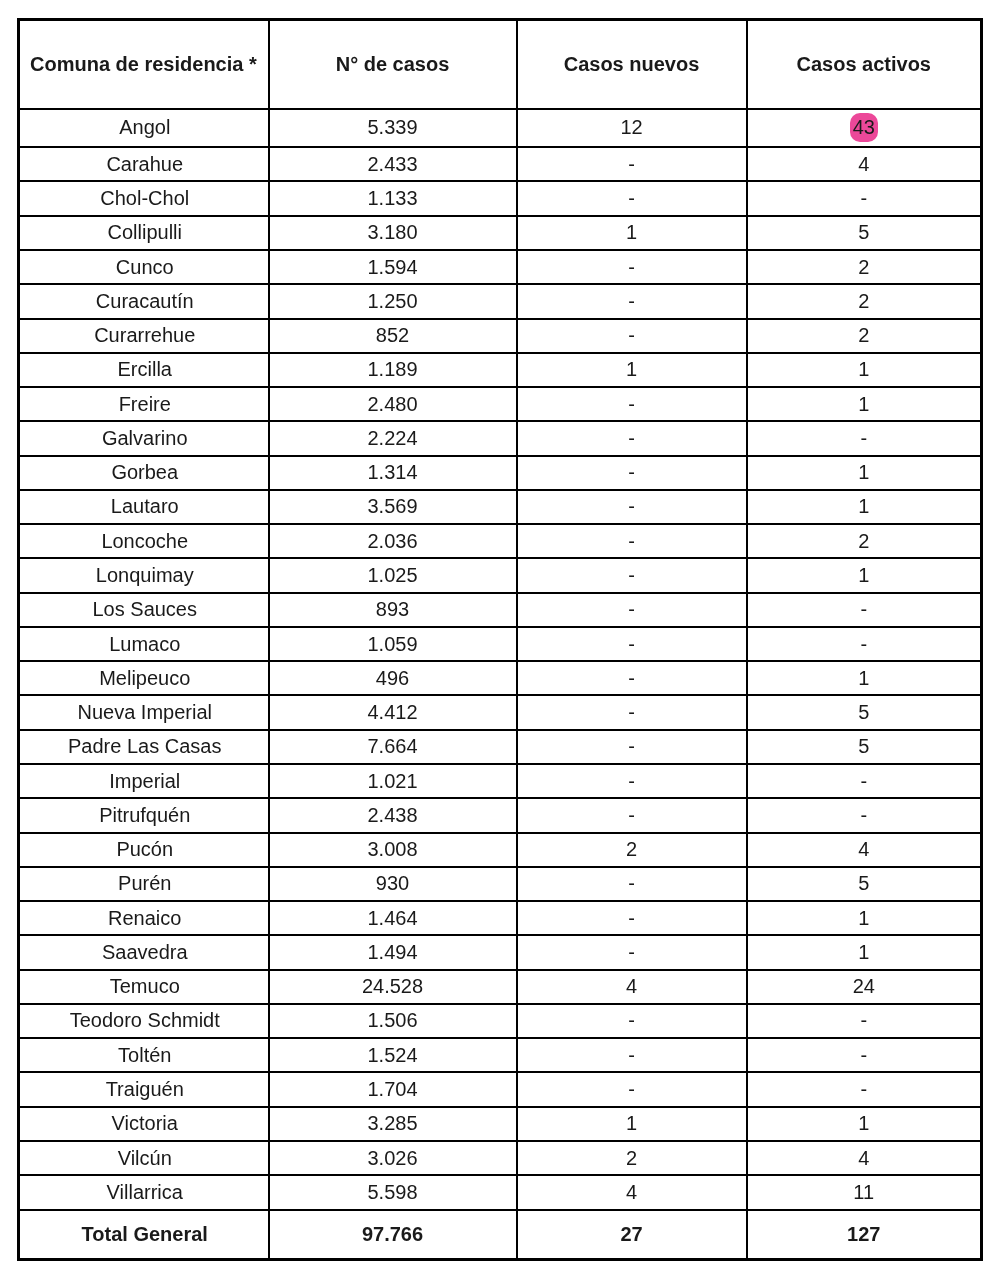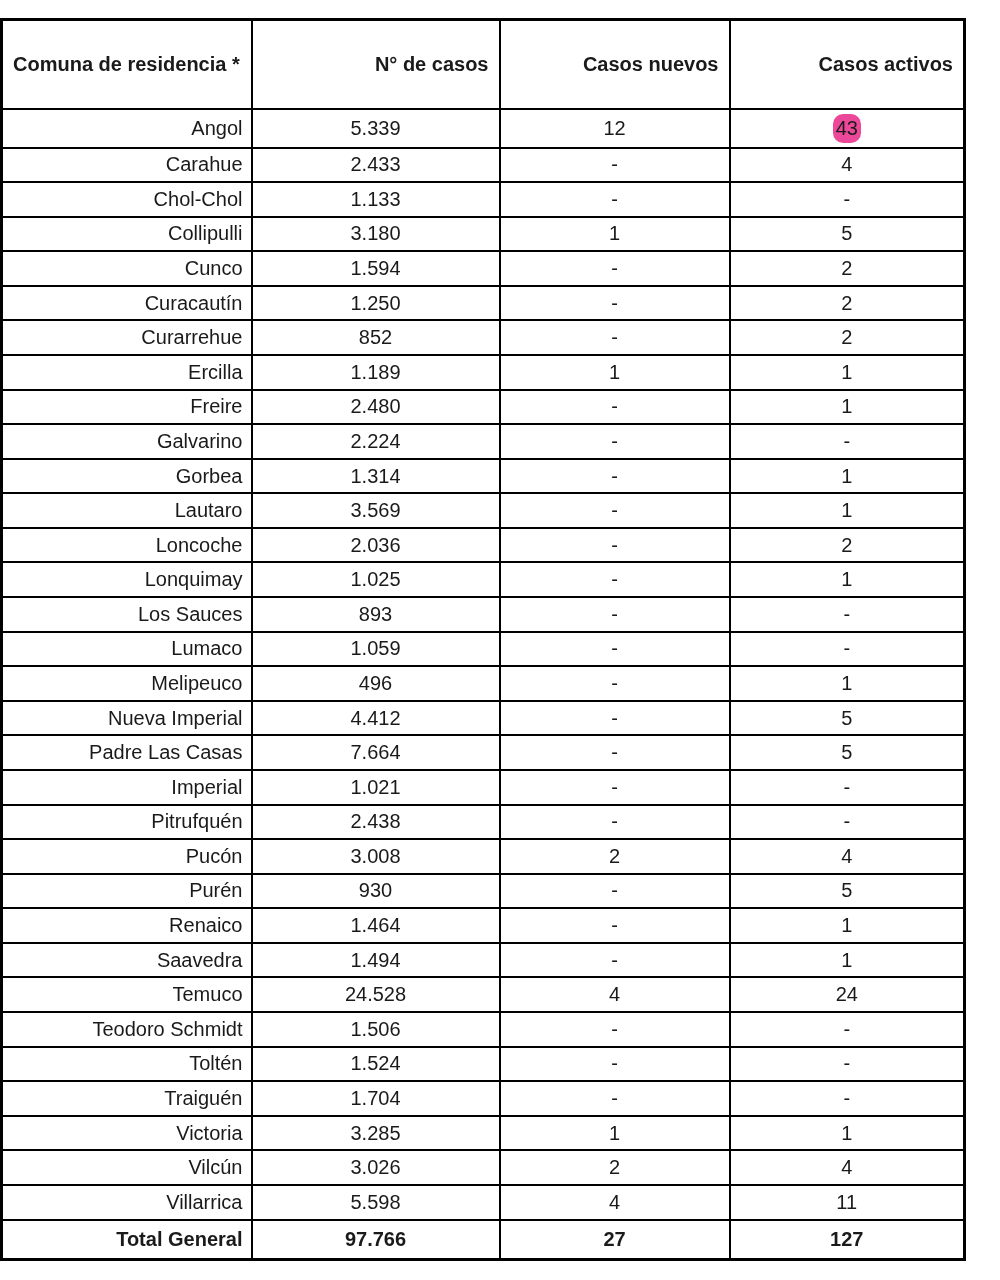--- a/index.html
+++ b/index.html
@@ -12,21 +12,21 @@
   }
   .page {
     position: relative;
     width: 1000px;
     height: 1280px;
     background: #ffffff;
     overflow: hidden;
   }
   table.data-table {
     position: absolute;
-    left: 0;
+    left: 17px;
     top: 18px;
     width: 963px;
     height: 1243px;
     border-collapse: collapse;
     table-layout: fixed;
     background: #ffffff;
     border: 3px solid #000000;
   }
   .data-table th,
   .data-table td {
@@ -35,36 +35,36 @@
     font-size: 20px;
     line-height: 1.25;
     vertical-align: middle;
     background: #ffffff;
     overflow: hidden;
     padding: 2px 8px;
   }
   .data-table thead tr { height: 89px; }
   .data-table th {
     font-weight: bold;
-    text-align: right;
+    text-align: center;
     padding: 2px 10px;
   }
   .data-table th.col-comuna {
     text-align: left;
   }
   .data-table td.cell-comuna {
-    text-align: right;
+    text-align: center;
     padding-left: 10px;
   }
   .data-table td.cell-num {
     text-align: center;
     padding-left: 2px;
     padding-right: 2px;
   }
-  .data-table tr.row-total { height: 40px; margin-left: 28px; }
+  .data-table tr.row-total { height: 50px; margin-left: 28px; }
   .data-table tr.row-total td {
     font-weight: bold;
   }
   .hl {
     display: inline-block;
     padding: 2px 3px;
   }
 </style>
 </head>
 <body>

